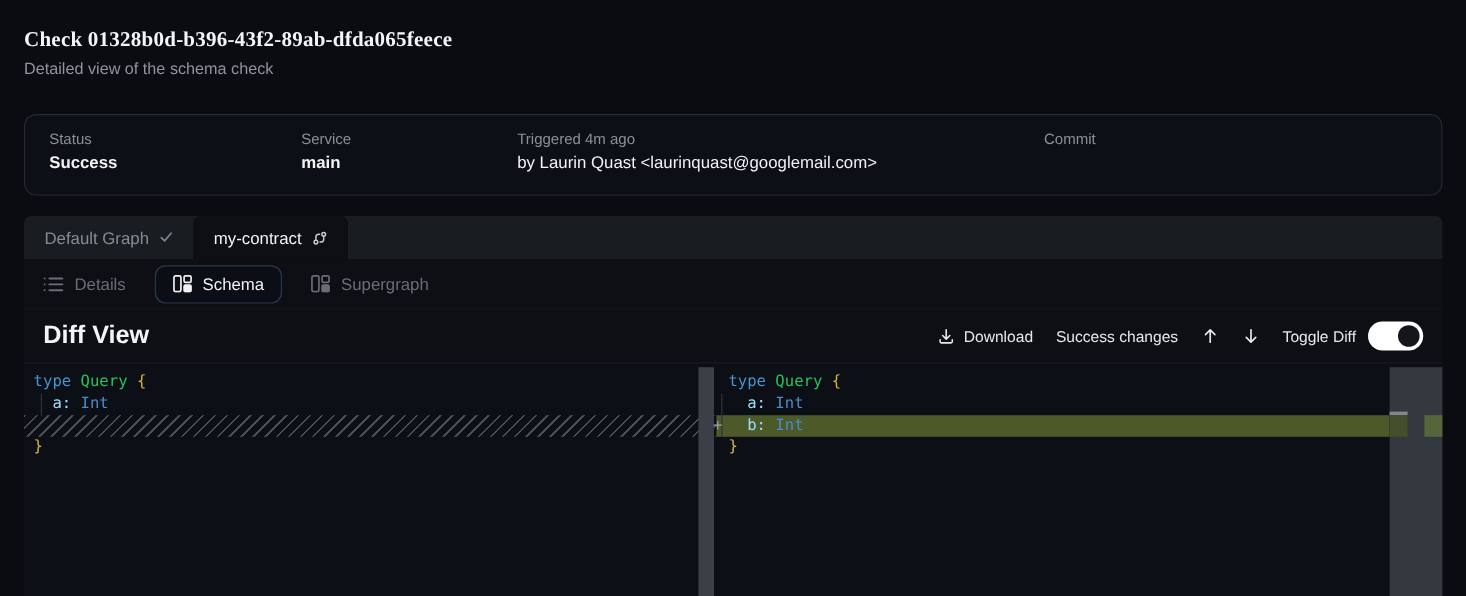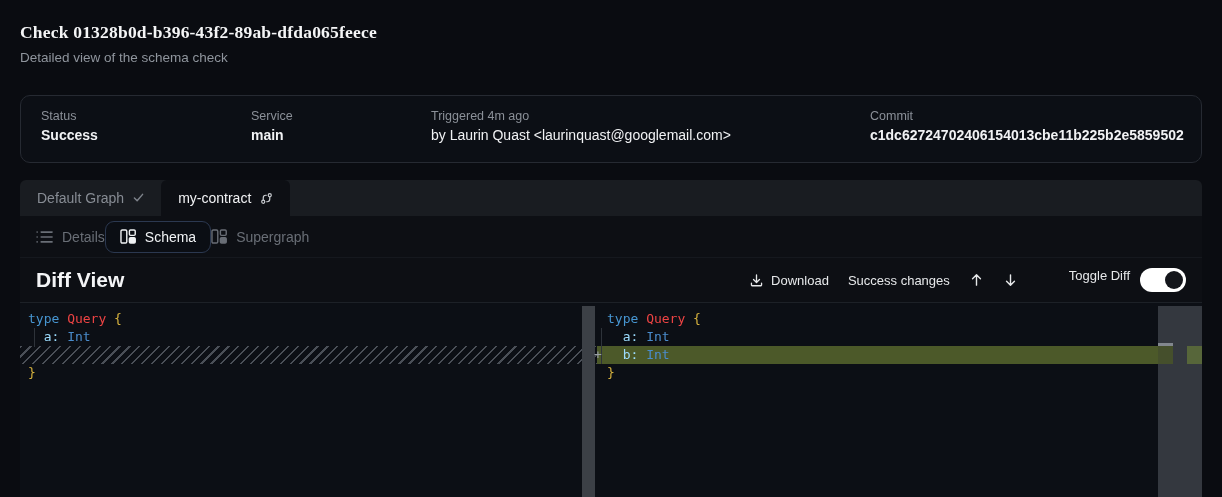--- a/index.html
+++ b/index.html
@@ -21,44 +21,44 @@
   .f-status { left:20px; } .f-service { left:230px; } .f-trigger { left:410px; } .f-commit { left:849px; }
 
   
   .workspace { position:absolute; left:20px; top:180px; width:1182px; height:317px; }
   .tabstrip { height:36px; background:#191c21; border-radius:6px 6px 0 0; display:flex; align-items:stretch; }
   .graph-tab { display:flex; align-items:center; gap:9px; padding:0 17px; font-size:14px; color:#878c94; cursor:pointer; }
   .graph-tab.active { background:#0d0f14; border-radius:6px 6px 0 0; color:#f2f3f5; }
   .content { position:relative; height:281px; background:#0d0f14; }
 
   
-  .view-tabs { height:42px; display:flex; align-items:center; padding-left:16px; 
+  .view-tabs { height:42px; display:flex; align-items:center; padding-left:16px; gap:24px;
     border-bottom:1px solid #15181e; }
   .view-tab { display:flex; align-items:center; gap:9px; font-size:14px; color:#696e76; cursor:pointer; }
   .view-tab.chip { border:1px solid #2b3850; background:#0b0e14; border-radius:9px;
     padding:7px 14px; color:#f0f2f4; font-weight:500; }
 
   
   .diff-header { height:45px; display:flex; align-items:center; padding:0 16px;
     border-bottom:1px solid #1d2127; }
   .diff-title { font-size:21px; font-weight:700; color:#f3f4f6; }
   .diff-controls { margin-left:auto; display:flex; align-items:center; gap:19px; font-size:13px; color:#e6e8ea; }
-  .ctl { display:flex; align-items:flex-start; gap:7px; cursor:pointer; white-space:nowrap; }
+  .ctl { display:flex; align-items:center; gap:7px; cursor:pointer; white-space:nowrap; }
   .arrow-btn { cursor:pointer; display:flex; align-items:center; }
   .toggle { width:46px; height:24px; border-radius:13px; background:#ffffff; position:relative; cursor:pointer; }
   .toggle .knob { position:absolute; top:3px; left:3px; width:18px; height:18px; border-radius:50%; background:#14161b; }
   .toggle.on .knob { left:auto; right:3px; }
 
   
   .diff-editor { position:relative; height:194px; background:#0c0f15;
     font-family:"DejaVu Sans Mono", monospace; font-size:13px; }
   .line { position:absolute; height:18px; line-height:18px; white-space:pre; z-index:4; }
   .line.l-pane { left:8px; }
   .line.r-pane { left:587px; }
-  .tk-kw { color:#4796d2; } .tk-ty { color:#ef4444;text-align:right; } .tk-br { color:#d6b23e; }
+  .tk-kw { color:#4796d2; } .tk-ty { color:#22c55e;text-align:right; } .tk-br { color:#d6b23e; }
   .tk-fld { color:#9cdcfe; } .tk-int { color:#4a8ccc; } .tk-pl { color:#d4d6d8; }
   .hatch-line { left:0 !important; width:577px; z-index:1;
     background:repeating-linear-gradient(135deg,#4a4f57 0,#4a4f57 1.5px,transparent 1.5px,transparent 7px); }
   .indent-guide { position:absolute; width:1px; background:#2e333a; z-index:2; }
   .guide-l { left:14px; top:25px; height:19px; }
   .guide-r { left:581px; top:25px; height:36px; }
   .added-row { position:absolute; left:577px; top:43px; width:561px; height:18px; background:#4c5929; z-index:1; }
   .scrollbar-l { position:absolute; left:562px; top:3px; width:13px; height:191px; background:#3c4046; z-index:3; }
   .gutter-plus { position:absolute; left:570px; top:43px; width:16px; height:18px; line-height:18px;
     text-align:center; color:#9ba1a8; z-index:5; }
@@ -85,21 +85,20 @@
   <div class="sum-field f-service">
     <div class="lbl">Service</div>
     <div class="val">main</div>
   </div>
   <div class="sum-field f-trigger">
     <div class="lbl">Triggered 4m ago</div>
     <div class="val normal">by Laurin Quast &lt;laurinquast@googlemail.com&gt;</div>
   </div>
   <div class="sum-field f-commit">
     <div class="lbl">Commit</div>
-    <div class="val">c1dc62724702406154013cbe11b225b2e5859502</div>
   </div>
 </div>
 
 <div class="workspace">
   <div class="tabstrip">
     <div class="graph-tab">
       <span>Default Graph</span>
       <span>
         <svg width="11" height="10" viewBox="0 0 12 11" fill="none" stroke="#7e838b" stroke-width="1.6" stroke-linecap="round" stroke-linejoin="round">
             <path d="M1.5 5.5 4.5 8.5 10.5 1.5"></path>
@@ -173,21 +172,21 @@
               </svg>
           </span>
         </div>
         <div class="arrow-btn">
           <span>
             <svg width="15" height="16" viewBox="0 0 16 17" fill="none" stroke="#e6e8ea" stroke-width="1.5" stroke-linecap="round" stroke-linejoin="round">
                 <path d="M8 3v11M3.8 9.8 8 14l4.2-4.2"></path>
               </svg>
           </span>
         </div>
-        <div class="ctl" style="gap:10px;margin-left:32px;">
+        <div class="ctl" style="gap:10px;">
           <span>Toggle Diff</span>
           <div class="toggle on" id="toggle-diff">
             <div class="knob"></div>
           </div>
         </div>
       </div>
     </div>
 
     <div class="diff-editor" id="diff-editor">
       <div class="added-row"></div>

